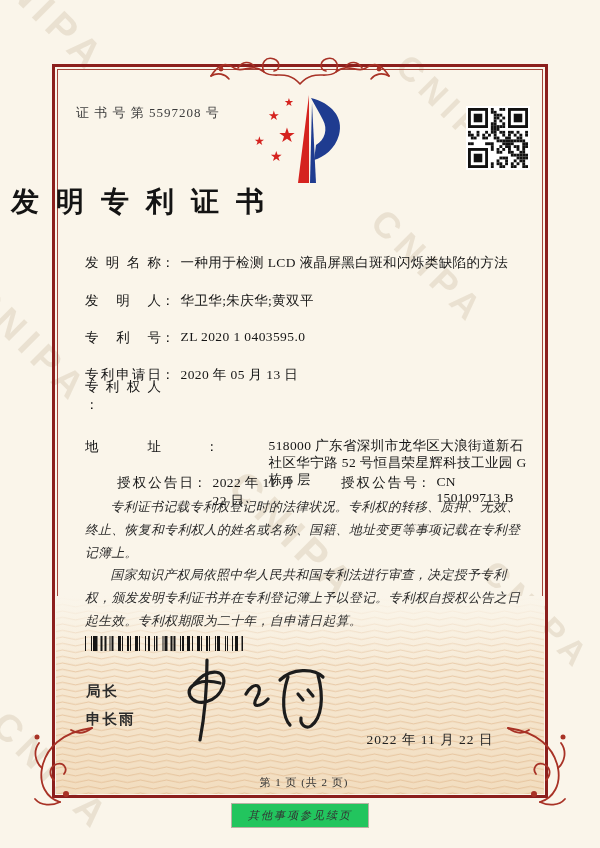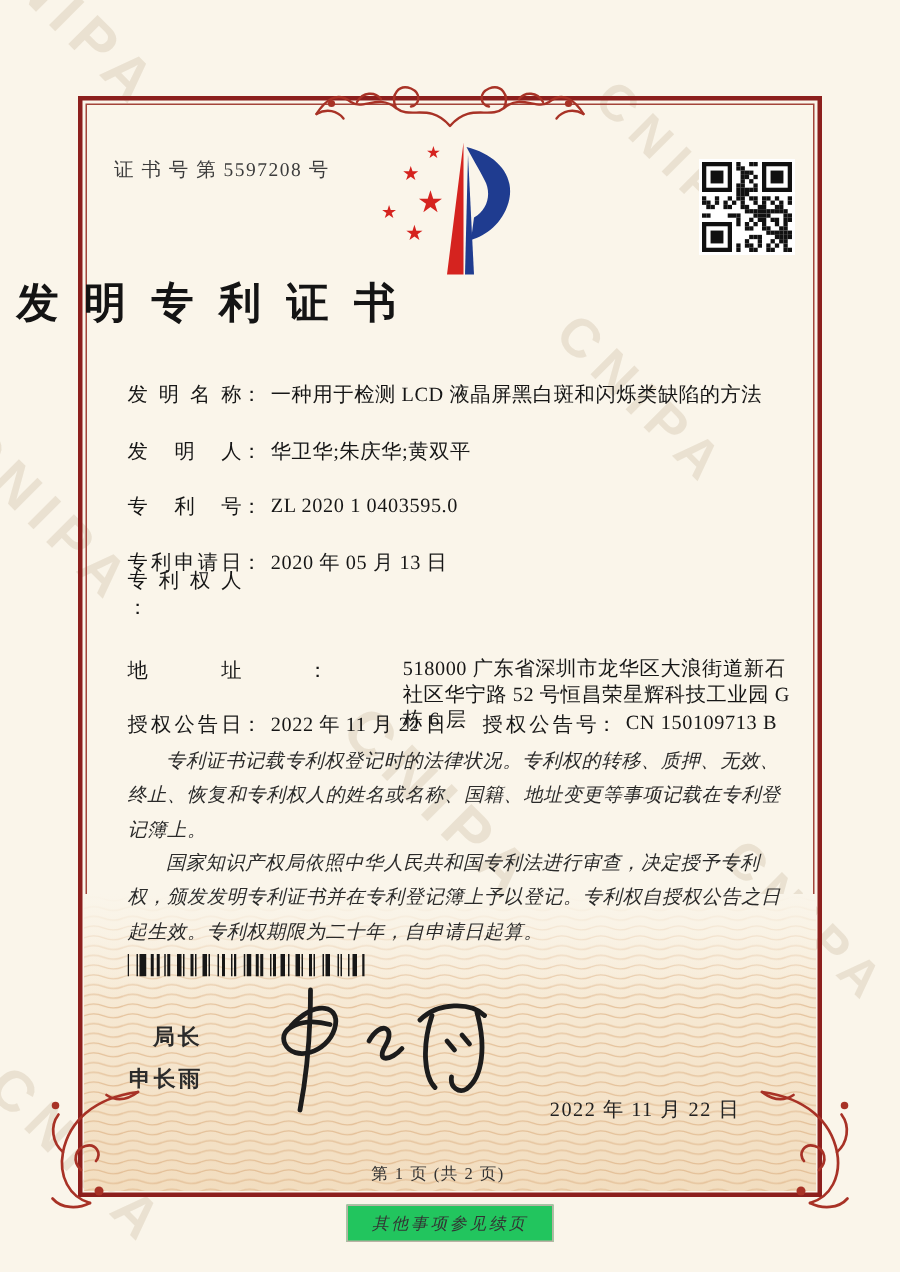--- a/index.html
+++ b/index.html
@@ -52,44 +52,44 @@
   }
   
   .row{position:absolute;left:85px;right:68px;display:flex;font-size:13.5px;color:#161616;}
   .lbl{
     display:inline-block;width:76px;flex:none;
     text-align:justify;text-align-last:justify;
   }
   .colon{flex:none;margin-right:6px;}
   .val{letter-spacing:.4px;}
   .val-addr{max-width:312px;line-height:1.25;}
-  .grant-group{display:flex;}
+  .grant-group{display:flex;margin-left:32px;}
   
   .legal{
     position:absolute;left:85px;right:70px;top:496px;
     font-size:12.8px;line-height:1.78;color:#2a2a2a;
     font-style:italic;
   }
   .legal p{margin:0;text-indent:2em;letter-spacing:.4px;}
   
   .barcode{position:absolute;left:85px;top:636px;width:158px;height:15px;}
   .commish{
     position:absolute;left:86px;
     font-family:"Liberation Sans","DejaVu Sans",sans-serif;
     font-weight:700;font-size:14.5px;color:#2b2b2b;letter-spacing:2px;
   }
-  .commish.t1{top:682px;margin-left:16px;}
+  .commish.t1{top:682px;}
   .commish.t2{top:710px;}
   .sig{position:absolute;left:160px;top:652px;width:180px;height:100px;}
   .issue-date{
     position:absolute;left:335px;top:731px;width:190px;
     text-align:center;font-size:13.5px;color:#222;letter-spacing:1px;
   }
   .page-ind{
-    position:absolute;left:44px;top:775px;width:496px;
+    position:absolute;left:56px;top:775px;width:496px;
     text-align:center;font-size:11px;color:#333;letter-spacing:1px;
   }
   .cont-note{
     position:absolute;left:50%;top:803px;transform:translateX(-50%);
     background:#22c55e;border:1px solid #b9b2a4;
     padding:4px 16px;font-size:11px;font-style:italic;color:#333;
     letter-spacing:2px;white-space:nowrap;
   }
 </style>
 </head>

